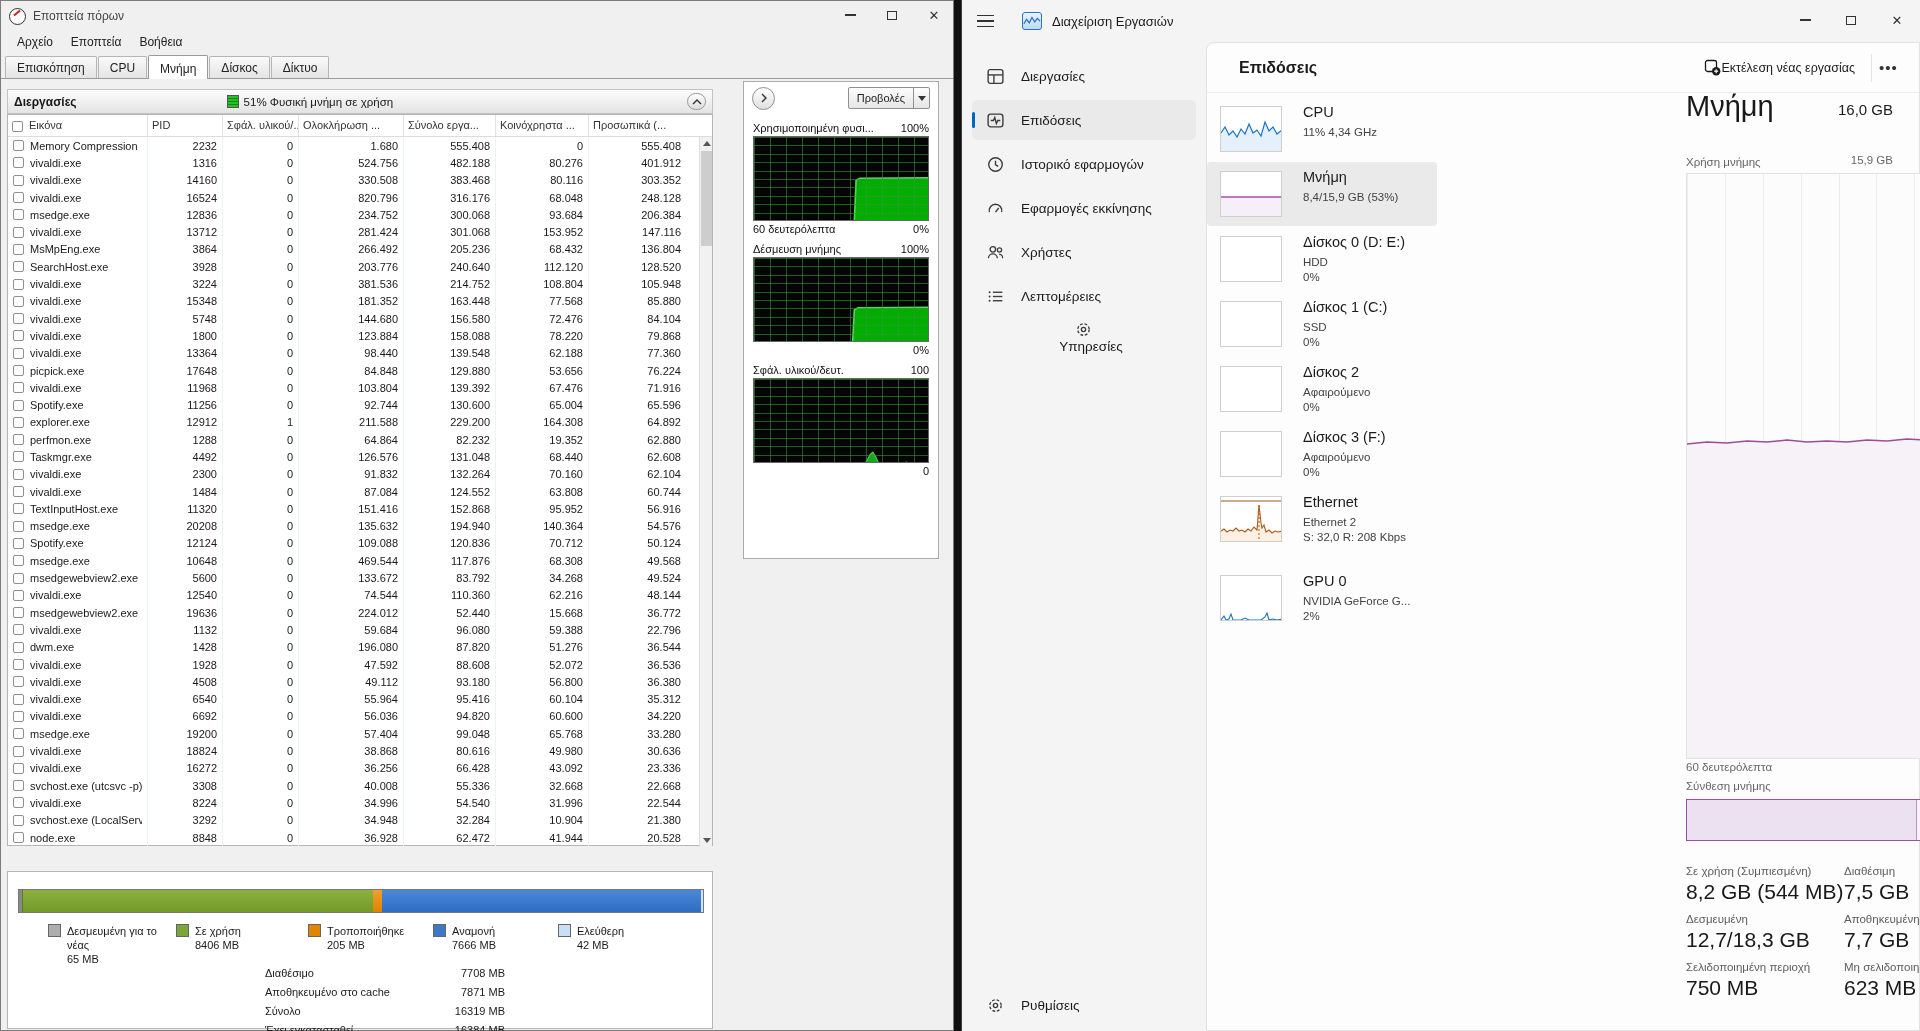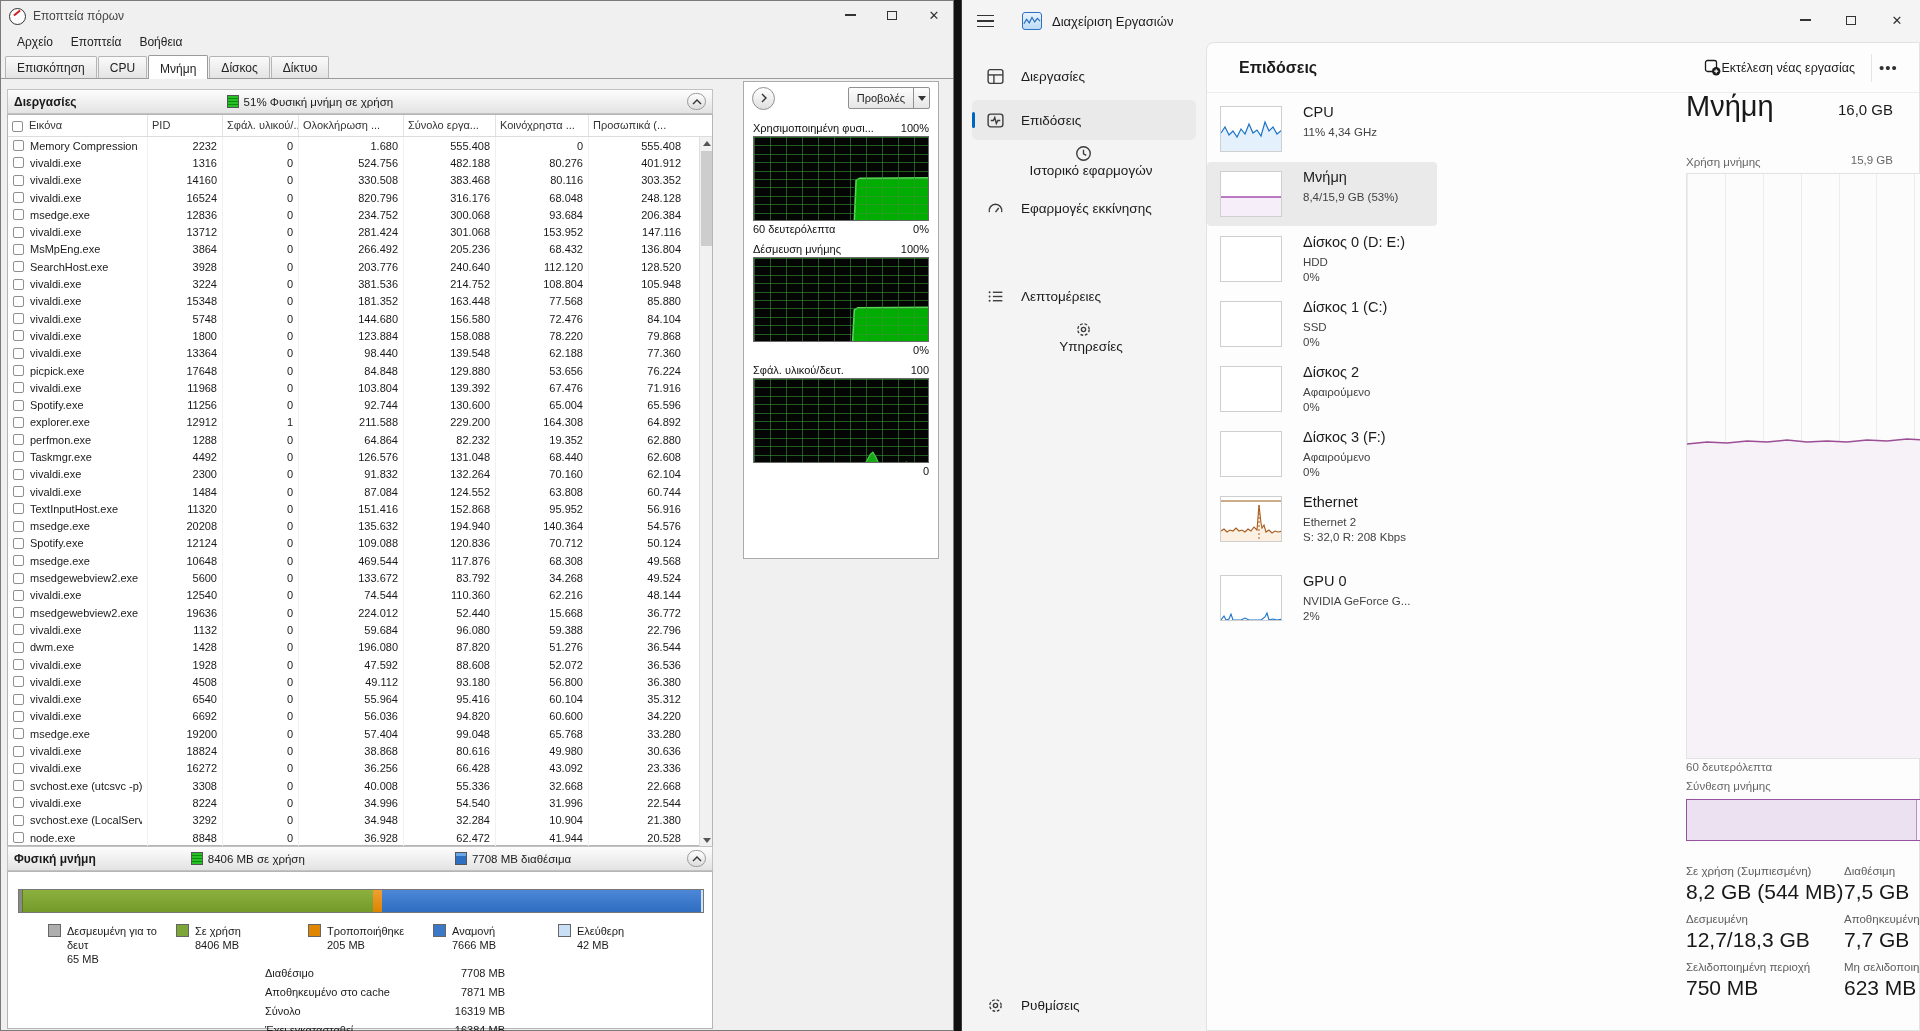--- a/index.html
+++ b/index.html
@@ -831,45 +831,33 @@
             <polyline points="63,100 66,89 67.5,86 69,91 71,100" fill="none" stroke="#49cf49" stroke-width="1.2" vector-effect="non-scaling-stroke"></polyline>
           </svg>
           <div class="rg-grid"></div>
         </div>
         <div class="rg-f">
             <span class="rg-min">0</span>
           </div>
       </div>
     </div>
 
-    <div class="sect-hdr" style="left:6px; top:845px; width:706px;">
-      <span class="sect-title">Φυσική μνήμη</span>
-      <span class="mini-ic mini-green" style="margin-left:95px;"></span>
-      <span style="font-size:11.5px; color:#1a1a1a;">8406 MB σε χρήση</span>
-      <span class="mini-ic mini-blue" style="margin-left:150px;"></span>
-      <span style="font-size:11.5px; color:#1a1a1a;">7708 MB διαθέσιμα</span>
-      <span class="chev-btn">
-        <svg width="10" height="6" viewBox="0 0 10 6">
-            <polyline points="1,5 5,1 9,5" fill="none" stroke="#333" stroke-width="1.4"></polyline>
-          </svg>
-      </span>
-    </div>
     <div class="phys-body">
       <div class="pm-bar">
         <span class="pm-seg seg-hw"></span>
         <span class="pm-seg seg-use"></span>
         <span class="pm-seg seg-mod"></span>
         <span class="pm-seg seg-stb"></span>
         <span class="pm-seg seg-free"></span>
       </div>
       <div>
 
           <div class="legend-item" style="left: 40px;">
             <span class="lg-sw" style="background: rgb(174, 174, 174);"></span>
-            <span class="lg-txt" style="max-width:112px;"><span>Δεσμευμένη για το δευτ</span><br><span class="lg-val">65 MB</span></span>
+            <span class="lg-txt" style="max-width:112px;"><span>Δεσμευμένη για το νέας</span><br><span class="lg-val">65 MB</span></span>
           </div>
 
           <div class="legend-item" style="left: 168px;">
             <span class="lg-sw" style="background: rgb(124, 167, 56);"></span>
             <span class="lg-txt" style="max-width:112px;"><span>Σε χρήση</span><br><span class="lg-val">8406 MB</span></span>
           </div>
 
           <div class="legend-item" style="left: 300px;">
             <span class="lg-sw" style="background: rgb(224, 134, 0);"></span>
             <span class="lg-txt" style="max-width:112px;"><span>Τροποποιήθηκε</span><br><span class="lg-val">205 MB</span></span>
@@ -947,35 +935,45 @@
         <span class="side-lab">Διεργασίες</span>
       </div>
       <div class="side-item sel" style="top:58px;">
         <span class="side-pill"></span>
         <svg class="side-ic" viewBox="0 0 18 18">
             <rect x="2" y="3" width="14" height="12" rx="2.5" fill="none" stroke="#3b3b3b" stroke-width="1.3"></rect>
             <polyline points="4.5,9 7,9 8.3,6.2 9.8,11.8 11.2,9 13.5,9" fill="none" stroke="#3b3b3b" stroke-width="1.3"></polyline>
           </svg>
         <span class="side-lab">Επιδόσεις</span>
       </div>
-      <div class="side-item" style="top:102px;flex-direction:column;">
+      <div class="side-item" style="top:102px;">
 
         <svg class="side-ic" viewBox="0 0 18 18">
             <circle cx="9" cy="9" r="6.4" fill="none" stroke="#3b3b3b" stroke-width="1.3"></circle>
             <polyline points="9,5.5 9,9.3 11.6,10.8" fill="none" stroke="#3b3b3b" stroke-width="1.3"></polyline>
           </svg>
         <span class="side-lab">Ιστορικό εφαρμογών</span>
       </div>
       <div class="side-item" style="top:146px;">
 
         <svg class="side-ic" viewBox="0 0 18 18">
             <path d="M3.2,12.5 a6,6 0 1 1 11.6,0" fill="none" stroke="#3b3b3b" stroke-width="1.3"></path>
             <line x1="9" y1="12.5" x2="12" y2="8.5" stroke="#3b3b3b" stroke-width="1.3"></line>
           </svg>
         <span class="side-lab">Εφαρμογές εκκίνησης</span>
+      </div>
+      <div class="side-item" style="top:190px;">
+
+        <svg class="side-ic" viewBox="0 0 18 18">
+            <circle cx="6.5" cy="6" r="2.6" fill="none" stroke="#3b3b3b" stroke-width="1.3"></circle>
+            <path d="M2.3,14.5 c0-2.4 1.9-4.2 4.2-4.2 s4.2,1.8 4.2,4.2" fill="none" stroke="#3b3b3b" stroke-width="1.3"></path>
+            <circle cx="12.8" cy="6.6" r="2" fill="none" stroke="#3b3b3b" stroke-width="1.2"></circle>
+            <path d="M12.4,10.6 c2,0.2 3.4,1.8 3.4,3.9" fill="none" stroke="#3b3b3b" stroke-width="1.2"></path>
+          </svg>
+        <span class="side-lab">Χρήστες</span>
       </div>
       <div class="side-item" style="top:234px;">
 
         <svg class="side-ic" viewBox="0 0 18 18">
             <circle cx="3.4" cy="5" r="0.9" fill="#3b3b3b"></circle>
             <circle cx="3.4" cy="9" r="0.9" fill="#3b3b3b"></circle>
             <circle cx="3.4" cy="13" r="0.9" fill="#3b3b3b"></circle>
             <line x1="6.5" y1="5" x2="15.5" y2="5" stroke="#3b3b3b" stroke-width="1.3"></line>
             <line x1="6.5" y1="9" x2="15.5" y2="9" stroke="#3b3b3b" stroke-width="1.3"></line>
             <line x1="6.5" y1="13" x2="15.5" y2="13" stroke="#3b3b3b" stroke-width="1.3"></line>

